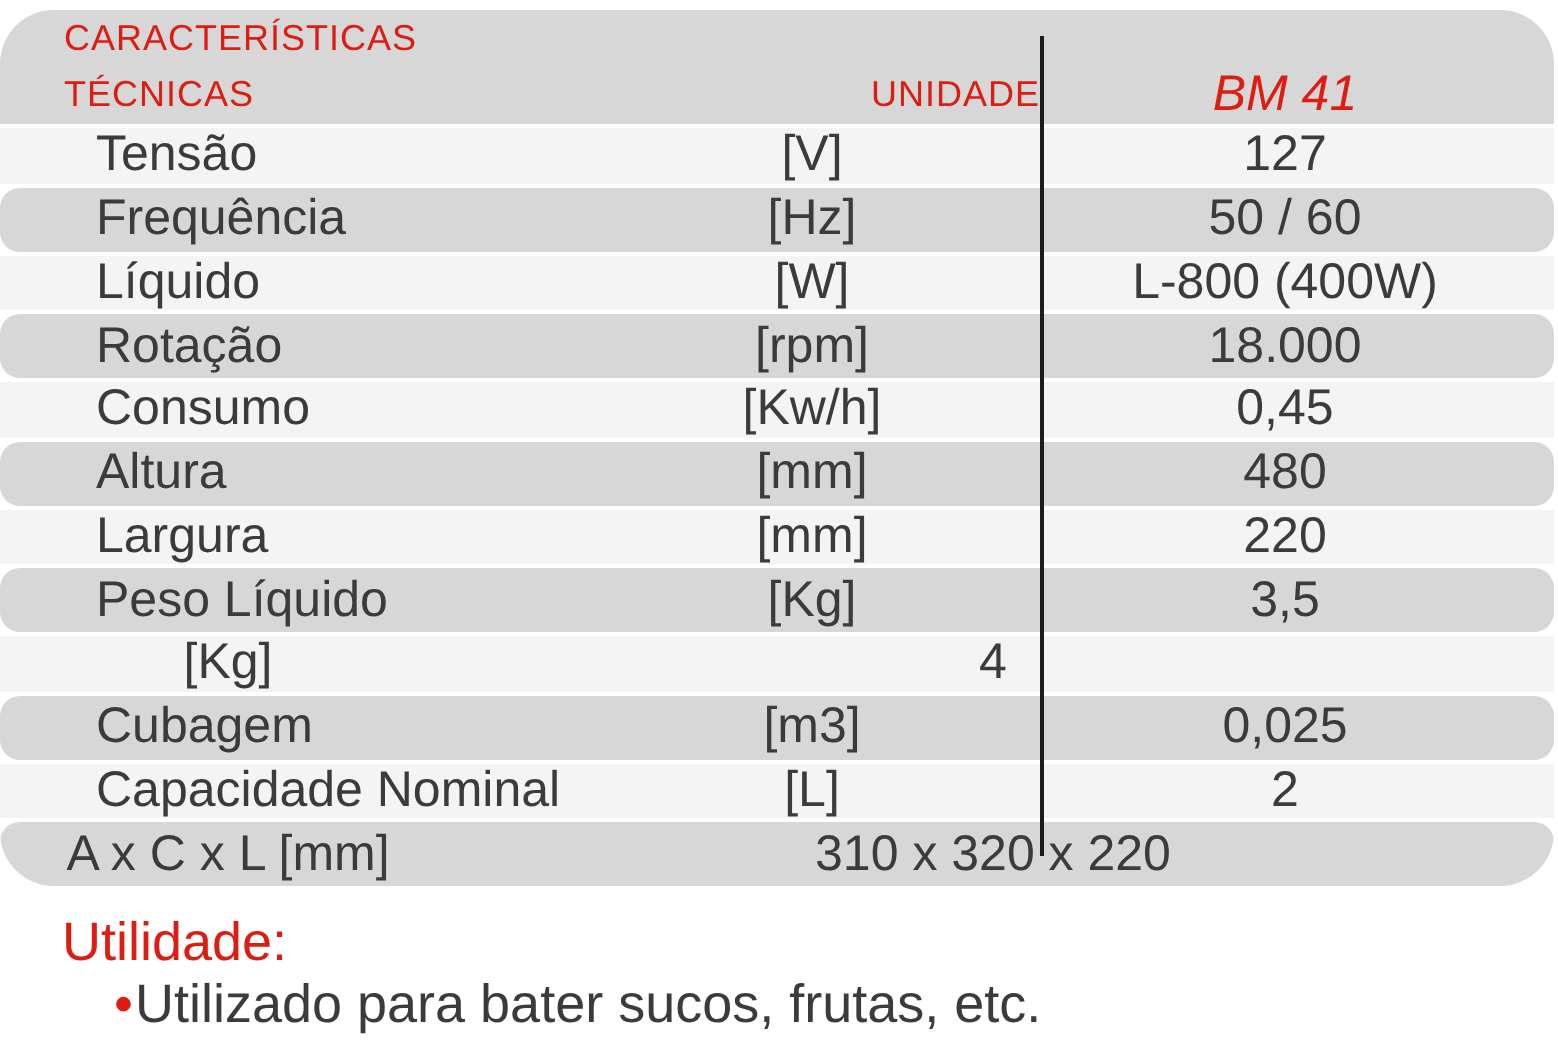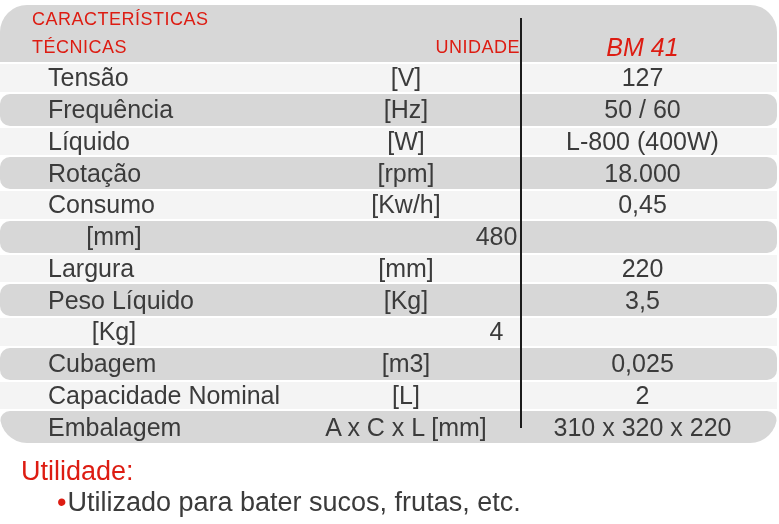--- a/index.html
+++ b/index.html
@@ -91,21 +91,21 @@
   .divider {
     position: absolute;
     left: 520px;
     top: 13px;
     width: 2px;
     height: 410px;
     background: #1c1c1c;
   }
   .footer-title {
     position: absolute;
-    left: 21px;
+    left: 31px;
     top: 456px;
     font-size: 27px;
     line-height: 30px;
   }
   .footer-item {
     position: absolute;
     left: 21px;
     top: 487px;
     font-size: 27px;
     line-height: 30px;
@@ -151,20 +151,21 @@
           <div class="cell-label">Rotação</div>
           <div class="cell-unit">[rpm]</div>
           <div class="cell-value">18.000</div>
         </div>
         <div class="row light">
           <div class="cell-label">Consumo</div>
           <div class="cell-unit">[Kw/h]</div>
           <div class="cell-value">0,45</div>
         </div>
         <div class="row dark">
+          <div class="cell-label">Altura</div>
           <div class="cell-unit">[mm]</div>
           <div class="cell-value">480</div>
         </div>
         <div class="row light">
           <div class="cell-label">Largura</div>
           <div class="cell-unit">[mm]</div>
           <div class="cell-value">220</div>
         </div>
         <div class="row dark">
           <div class="cell-label">Peso Líquido</div>
@@ -179,21 +180,20 @@
           <div class="cell-label">Cubagem</div>
           <div class="cell-unit">[m3]</div>
           <div class="cell-value">0,025</div>
         </div>
         <div class="row light">
           <div class="cell-label">Capacidade Nominal</div>
           <div class="cell-unit">[L]</div>
           <div class="cell-value">2</div>
         </div>
         <div class="row dark">
-          <div class="cell-label">Embalagem</div>
           <div class="cell-unit">A x C x L [mm]</div>
           <div class="cell-value">310 x 320 x 220</div>
         </div>
       </div>
 
     <div class="divider"></div>
   </div>
 
   <div class="footer-title red">Utilidade:</div>
 

